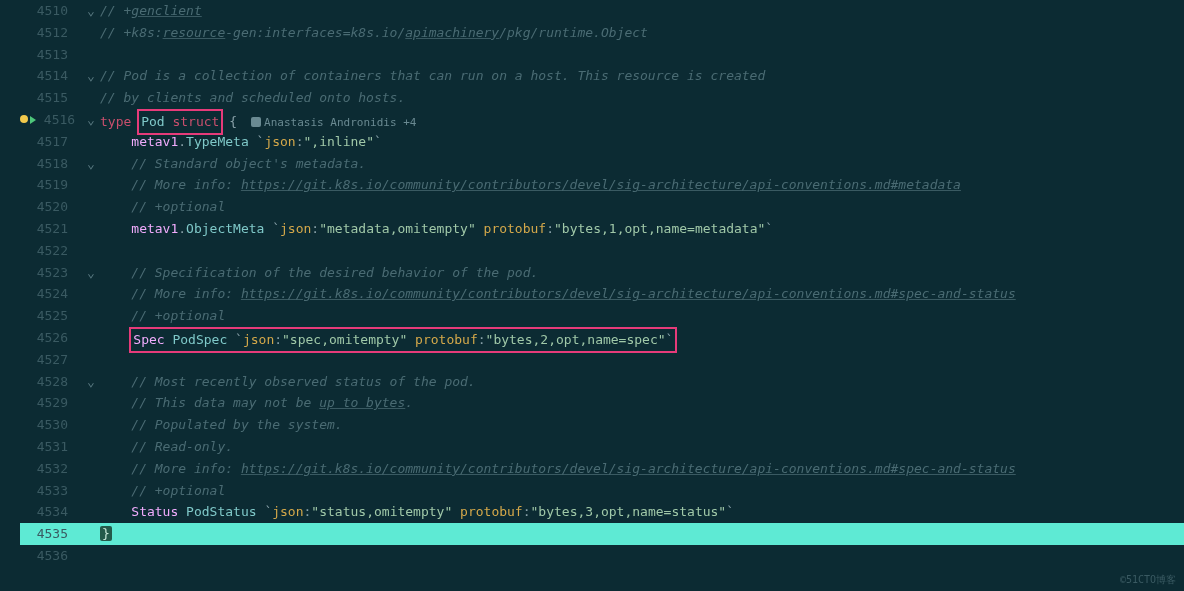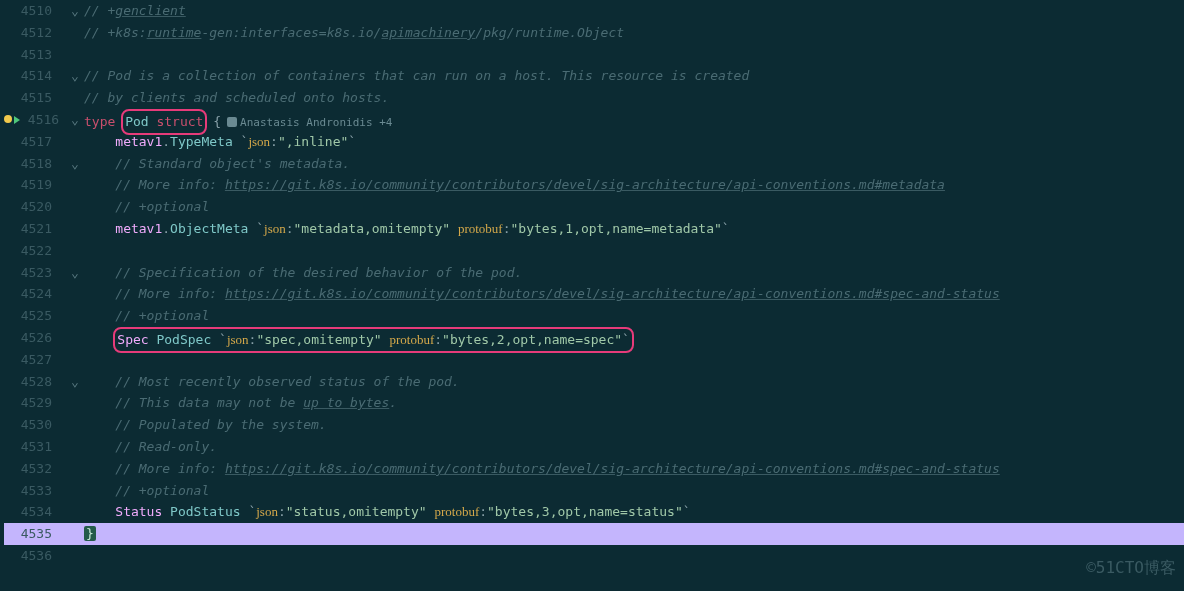--- a/index.html
+++ b/index.html
@@ -8,57 +8,57 @@
     font-family: 'Menlo', 'Monaco', 'Consolas', monospace;
     font-size: 13px;
     font-style: italic;
     color: #88a0a8;
     width: 1184px;
     height: 591px;
     overflow: hidden;
     position: relative;
   }
   .editor { display: flex; height: 100%; }
-  .code { flex: 1; padding-left: 4px; overflow: hidden; }
+  .code { flex: 1; padding-left: 20px; overflow: hidden; }
   .row { height: 21.8px; line-height: 21.8px; display: flex; white-space: pre; }
   .ln { width: 62px; text-align: right; padding-right: 14px; color: #3a5a62; flex-shrink: 0; font-style: normal; }
   .fold { width: 18px; text-align: center; color: #5a7a82; flex-shrink: 0; font-style: normal; }
   .content { flex: 1; }
   .comment { color: #4a6b73; font-style: italic; }
   .kw { color: #c94f6d; font-style: normal; }
   .typename { color: #7fc8c8; font-style: normal; }
   .field { color: #f0abfc; font-style: normal; }
   .str { color: #a0c8a8; font-style: normal; }
-  .tagkw { color: #d4a84a; font-style: normal; font-family: Liberation Serif, serif; }
+  .tagkw { color: #d4a84a; font-style: normal; }
   .punct { color: #88a0a8; font-style: normal; }
   .link { color: #4a6b73; text-decoration: underline; text-decoration-color: #3a5a62; text-align: center; }
   .hl-box-red {
     border: 2px solid #e63b7a;
-    border-radius: 8px;
+    border-radius: 0;
     display: inline-block;
     padding: 0 2px;
     margin: 0 -2px;
     font-style: normal;
   }
   .author-lens {
     font-style: normal;
     font-size: 11px;
     color: #6a8a92;
-    margin-left: 6px;
+    margin-left: 14px;
     vertical-align: middle;
   }
   .author-icon {
     display: inline-block;
     width: 10px; height: 10px;
     background: #6a8a92;
     border-radius: 2px;
     margin-right: 3px;
     vertical-align: -1px;
   }
-  .hl-line { background: #c4b5fd; align-items: flex-end; }
+  .hl-line { background: #5eead4; align-items: flex-end; }
   .bp {
     display: inline-block;
     width: 8px; height: 8px;
     background: #f2c94c;
     border-radius: 50%;
     margin-right: 2px;
     vertical-align: 1px;
   }
   .cur-run {
     display: inline-block;
@@ -70,34 +70,34 @@
   }
   .current-brace {
     background: #245a4a;
     color: #c8e8d8;
     font-style: normal;
     padding: 0 2px;
     border-radius: 2px;
   }
   .watermark {
     position: absolute;
-    bottom: 12px;
+    bottom: 4px;
     right: 8px;
-    font-size: 16px;
+    font-size: 10px;
     color: #3a5a62;
     font-style: normal;
   }
 </style>
 </head>
 <body>
 
 <div class="editor">
   <div class="code" id="code-area">
       <div class="row"><span class="ln">4510</span><span class="fold">⌄</span><span class="content"><span class="comment">// +</span><span class="comment link">genclient</span></span></div>
-      <div class="row"><span class="ln">4512</span><span class="fold"></span><span class="content"><span class="comment">// +k8s:</span><span class="comment link">runtime</span><span class="comment">-gen:interfaces=k8s.io/</span><span class="comment link">apimachinery</span><span class="comment">/pkg/runtime.Object</span></span></div>
+      <div class="row"><span class="ln">4512</span><span class="fold"></span><span class="content"><span class="comment">// +k8s:</span><span class="comment link">resource</span><span class="comment">-gen:interfaces=k8s.io/</span><span class="comment link">apimachinery</span><span class="comment">/pkg/runtime.Object</span></span></div>
       <div class="row"><span class="ln">4513</span><span class="fold"></span><span class="content"></span></div>
       <div class="row"><span class="ln">4514</span><span class="fold">⌄</span><span class="content"><span class="comment">// Pod is a collection of containers that can run on a host. This resource is created</span></span></div>
       <div class="row"><span class="ln">4515</span><span class="fold"></span><span class="content"><span class="comment">// by clients and scheduled onto hosts.</span></span></div>
       <div class="row"><span class="ln"><span class="bp"></span><span class="cur-run"></span> 4516</span><span class="fold">⌄</span><span class="content"><span class="kw">type </span><span class="hl-box-red"><span class="typename">Pod </span><span class="kw">struct</span></span><span class="punct"> {</span><span class="author-lens"><span class="author-icon"></span>Anastasis Andronidis +4</span></span></div>
       <div class="row"><span class="ln">4517</span><span class="fold"></span><span class="content">    <span class="field">metav1</span><span class="punct">.</span><span class="typename">TypeMeta</span><span class="punct"> `</span><span class="tagkw">json</span><span class="punct">:</span><span class="str">",inline"</span><span class="punct">`</span></span></div>
       <div class="row"><span class="ln">4518</span><span class="fold">⌄</span><span class="content">    <span class="comment">// Standard object's metadata.</span></span></div>
       <div class="row"><span class="ln">4519</span><span class="fold"></span><span class="content">    <span class="comment">// More info: </span><span class="comment link">https://git.k8s.io/community/contributors/devel/sig-architecture/api-conventions.md#metadata</span></span></div>
       <div class="row"><span class="ln">4520</span><span class="fold"></span><span class="content">    <span class="comment">// +optional</span></span></div>
       <div class="row"><span class="ln">4521</span><span class="fold"></span><span class="content">    <span class="field">metav1</span><span class="punct">.</span><span class="typename">ObjectMeta</span><span class="punct"> `</span><span class="tagkw">json</span><span class="punct">:</span><span class="str">"metadata,omitempty"</span><span class="punct"> </span><span class="tagkw">protobuf</span><span class="punct">:</span><span class="str">"bytes,1,opt,name=metadata"</span><span class="punct">`</span></span></div>
       <div class="row"><span class="ln">4522</span><span class="fold"></span><span class="content"></span></div>

